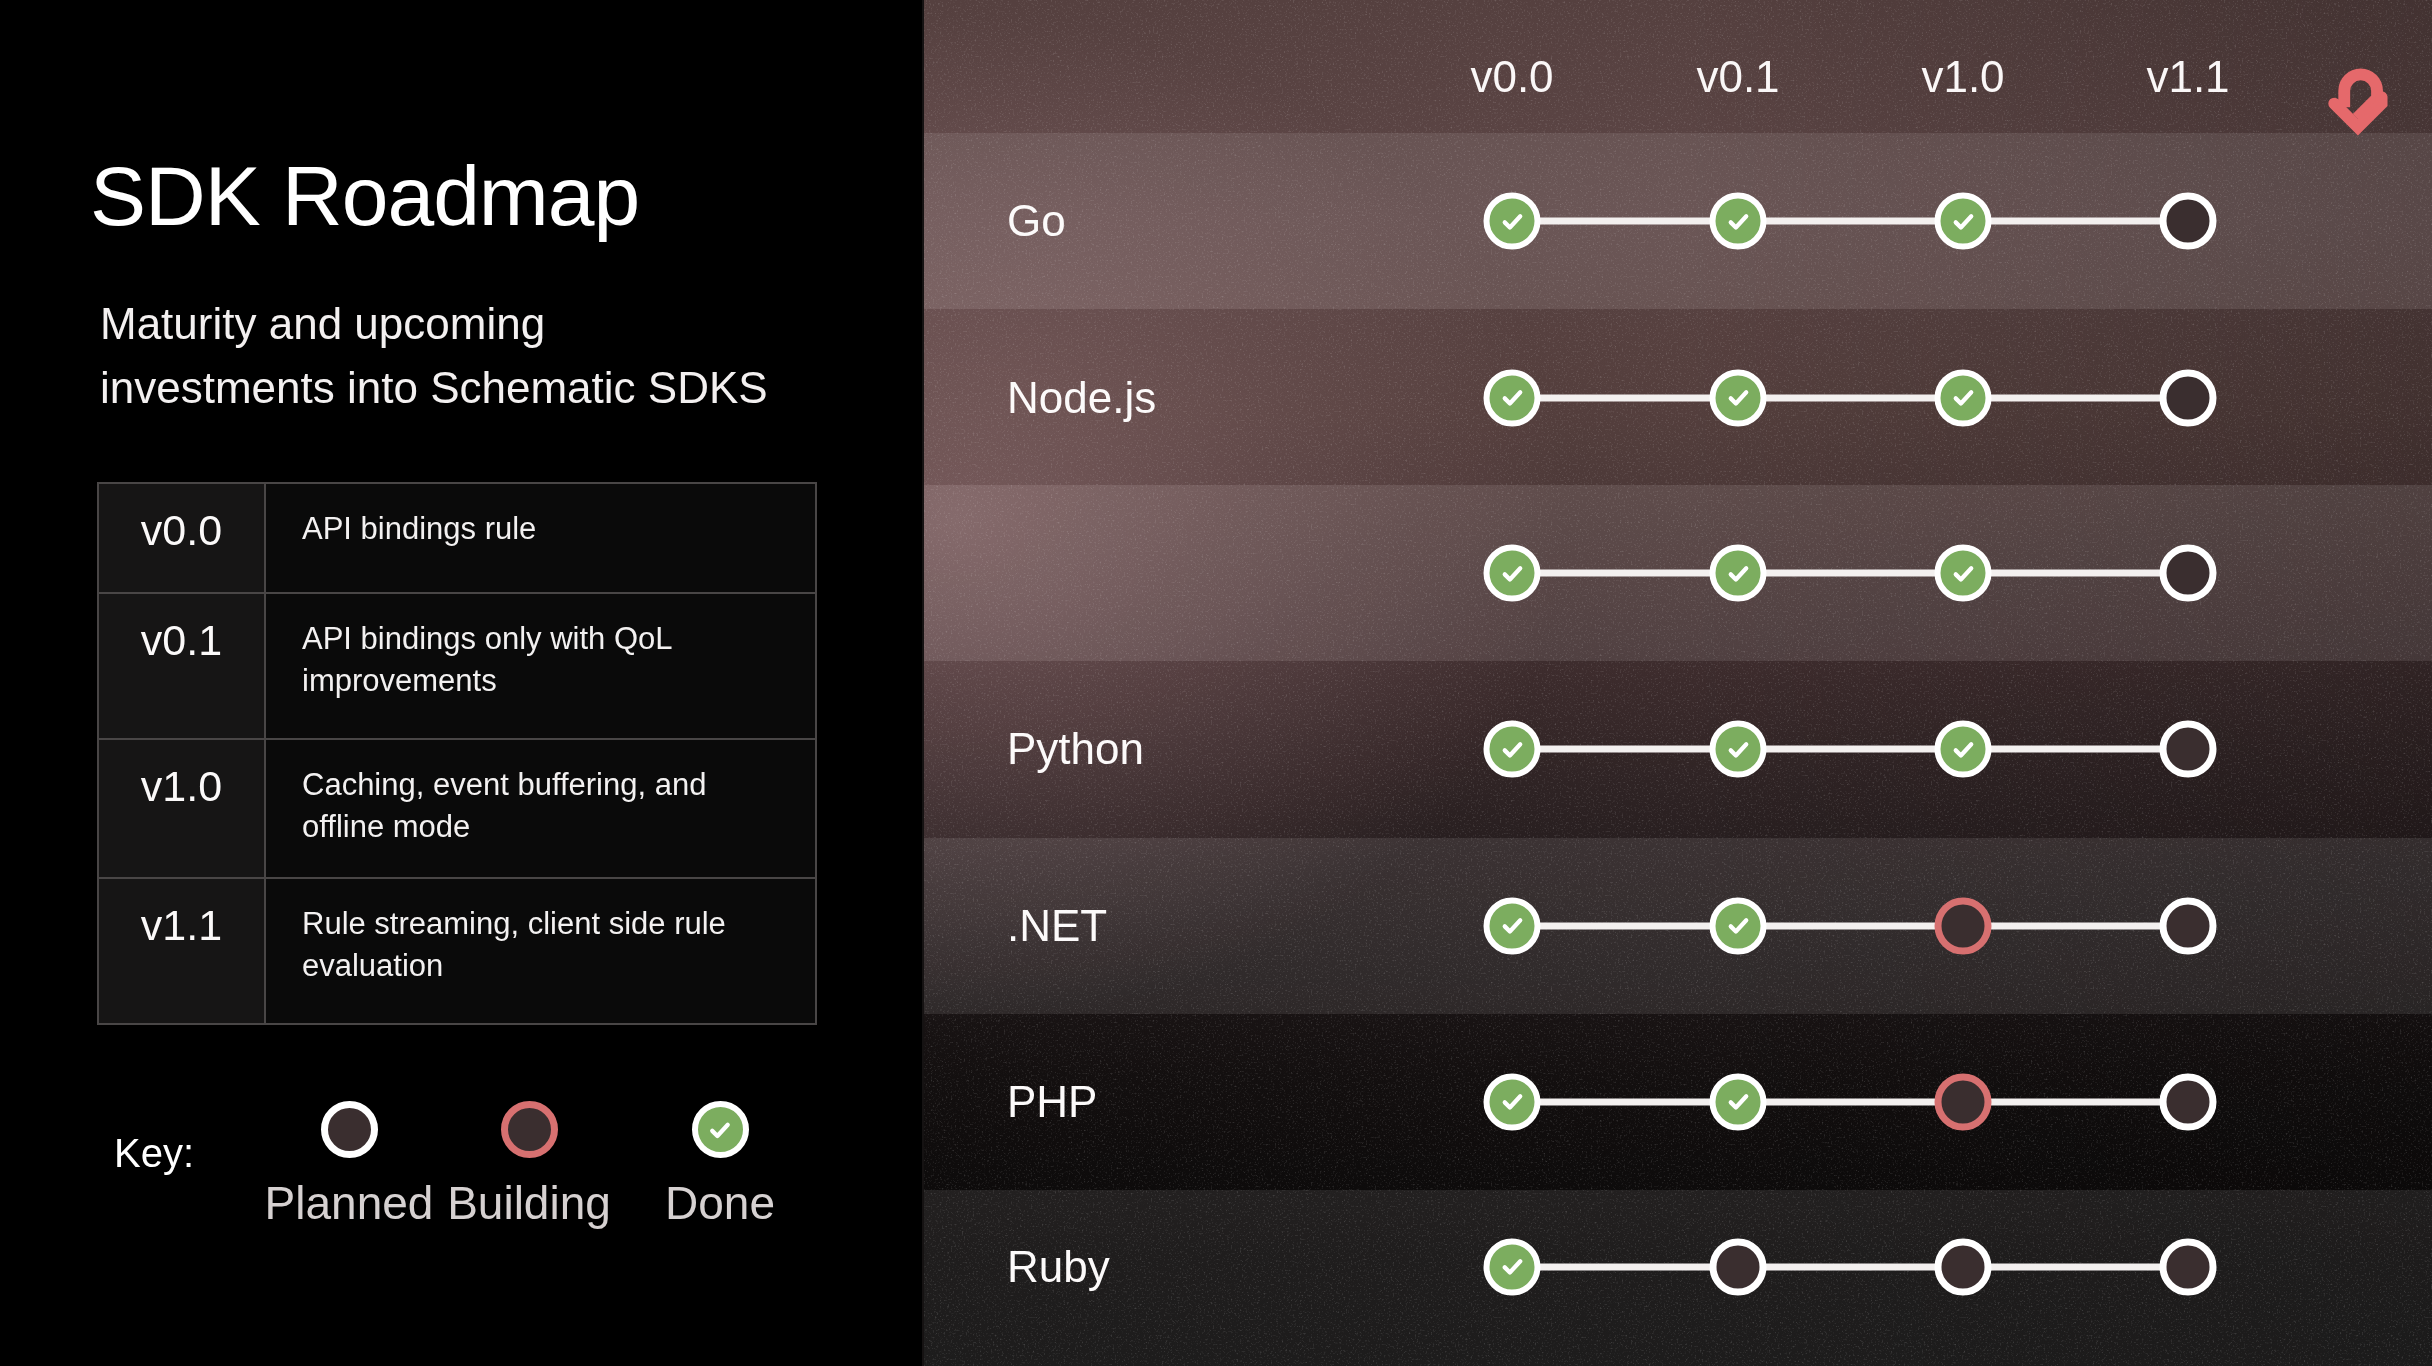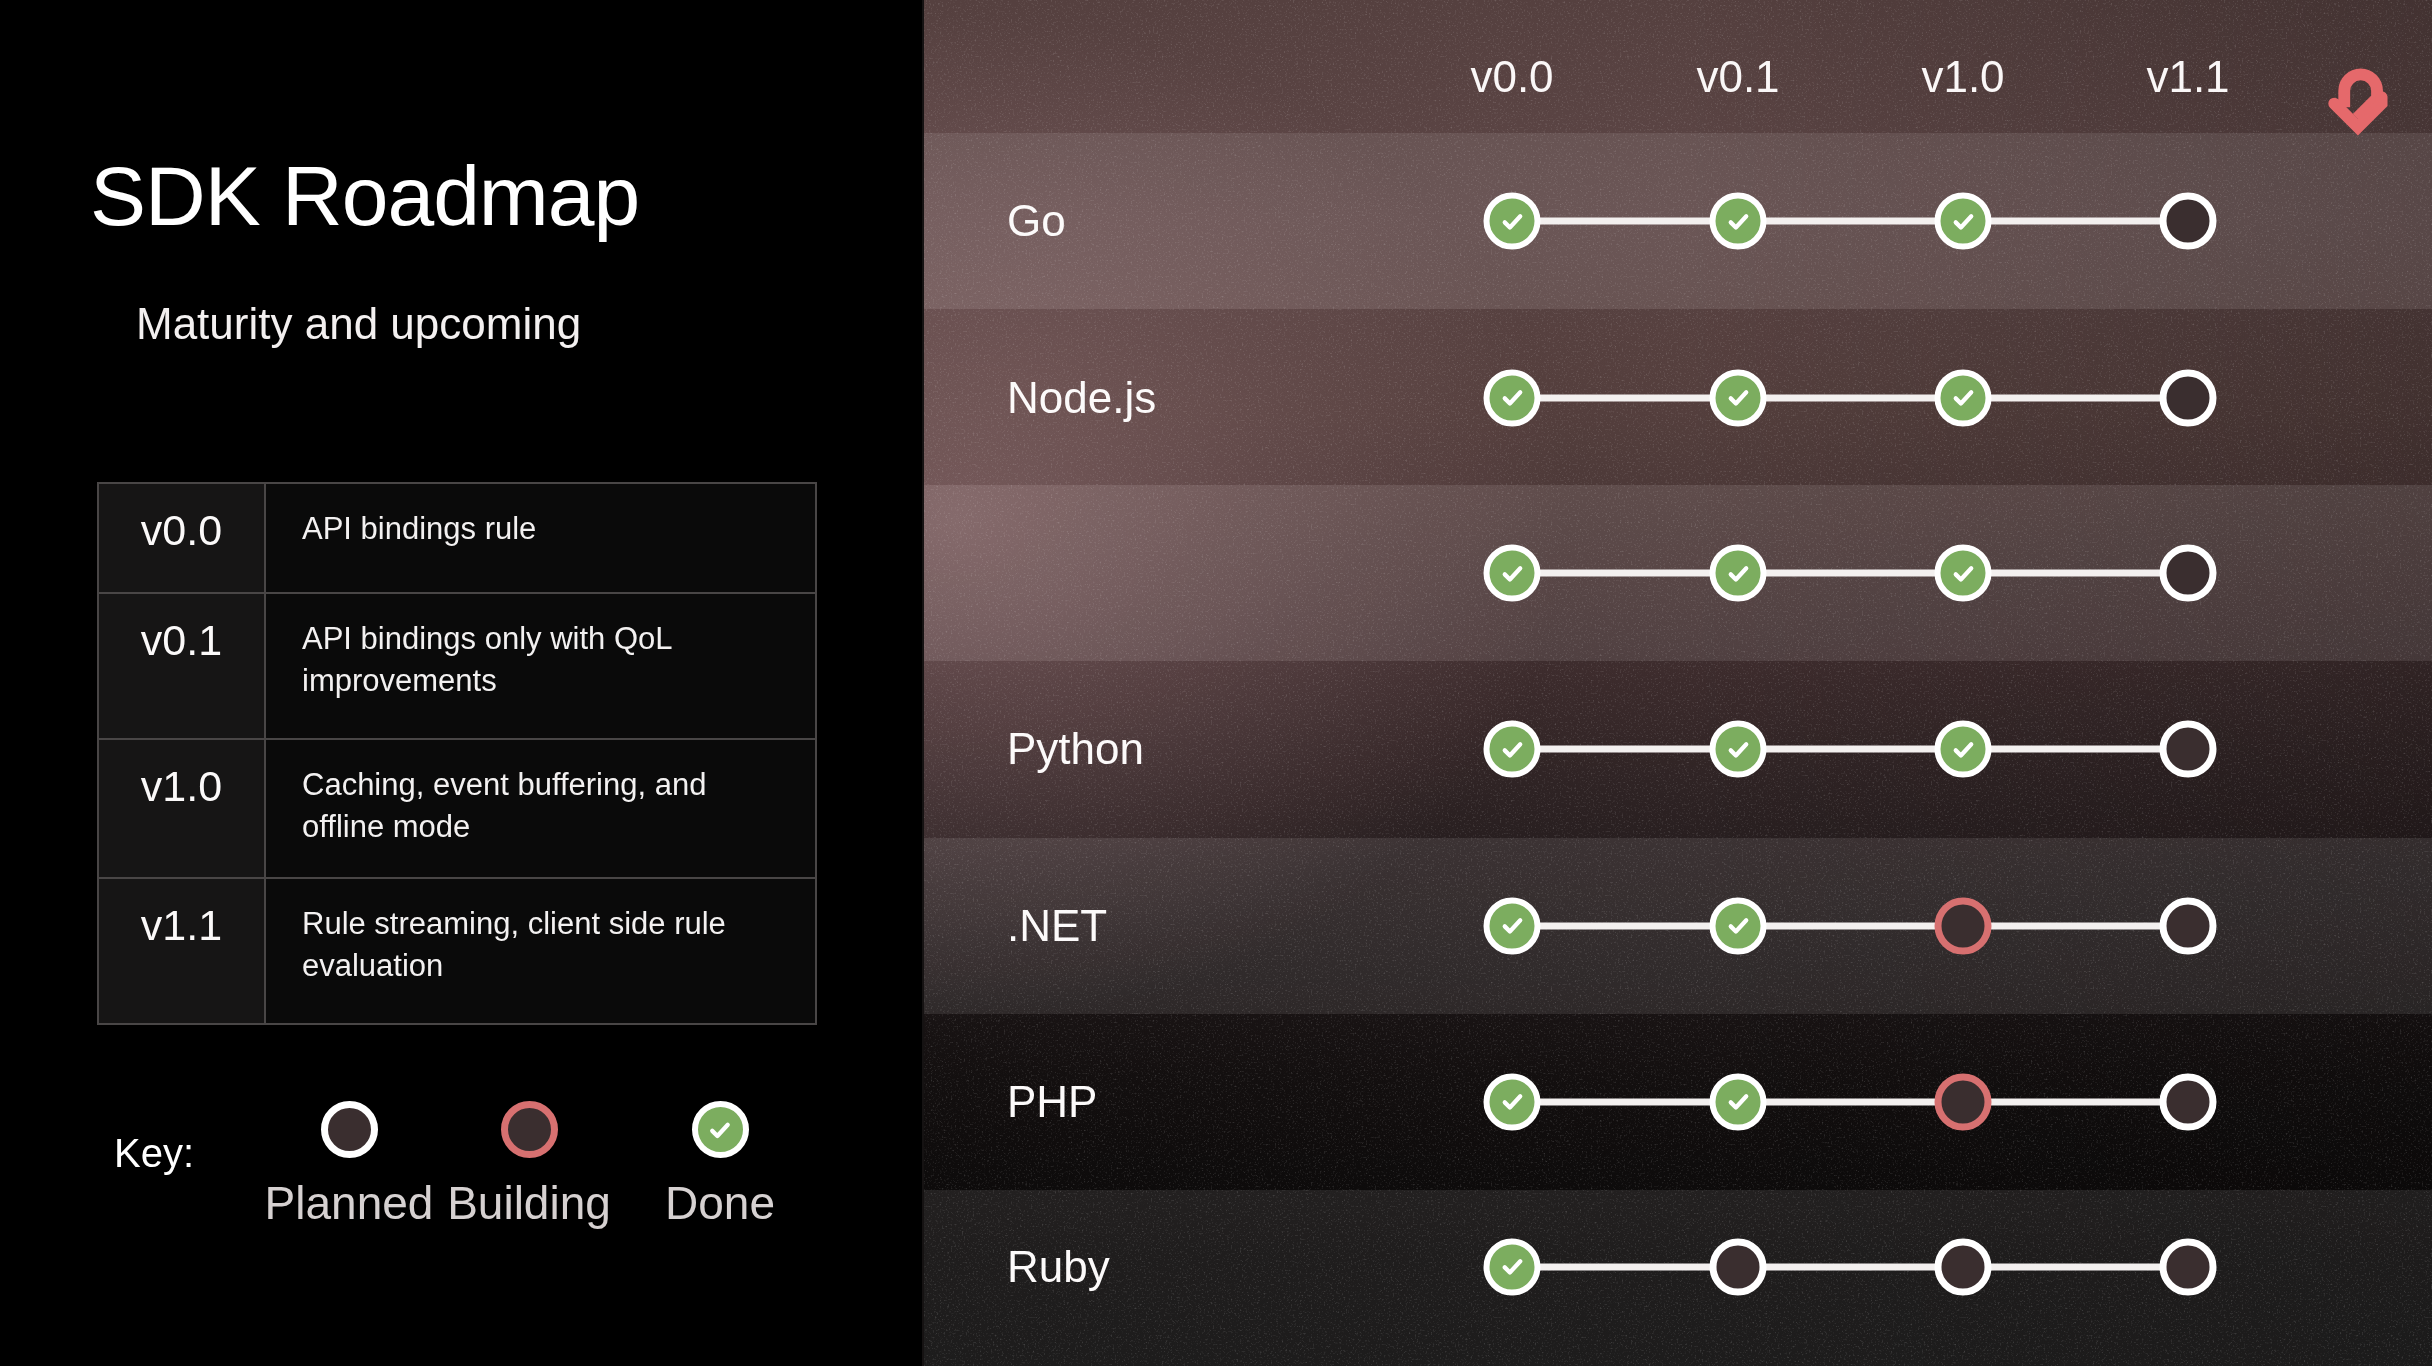--- a/index.html
+++ b/index.html
@@ -17,21 +17,20 @@
 
   .page-title {
     position: absolute; left: 90px; top: 148px;
     font-size: 84px; font-weight: 500; letter-spacing: -1px;
     color: #ffffff; white-space: nowrap;
   }
   .subtitle {
     position: absolute; left: 100px; top: 292px;
     font-size: 44px; font-weight: 400; line-height: 64px;
     color: #f3f0f0;
-    margin-left: 36px;
   }
 
   table.versions {
     position: absolute; left: 97px; top: 482px;
     width: 720px; border-collapse: collapse;
     table-layout: fixed;
   }
   table.versions td {
     border: 2px solid #494646;
     vertical-align: top;
@@ -112,20 +111,21 @@
 <body>
 
 <div class="stage">
 
   <aside class="left-panel">
 
     <h1 class="page-title">SDK Roadmap</h1>
 
     <div class="subtitle">
       <div>Maturity and upcoming</div>
+      <div>investments into Schematic SDKS</div>
     </div>
 
     <table class="versions">
       <tbody id="version-rows">
           <tr class="vrow-0">
             <td class="vcell">v0.0</td>
             <td class="dcell">API bindings rule</td>
           </tr>
           <tr class="vrow-1">
             <td class="vcell">v0.1</td>

